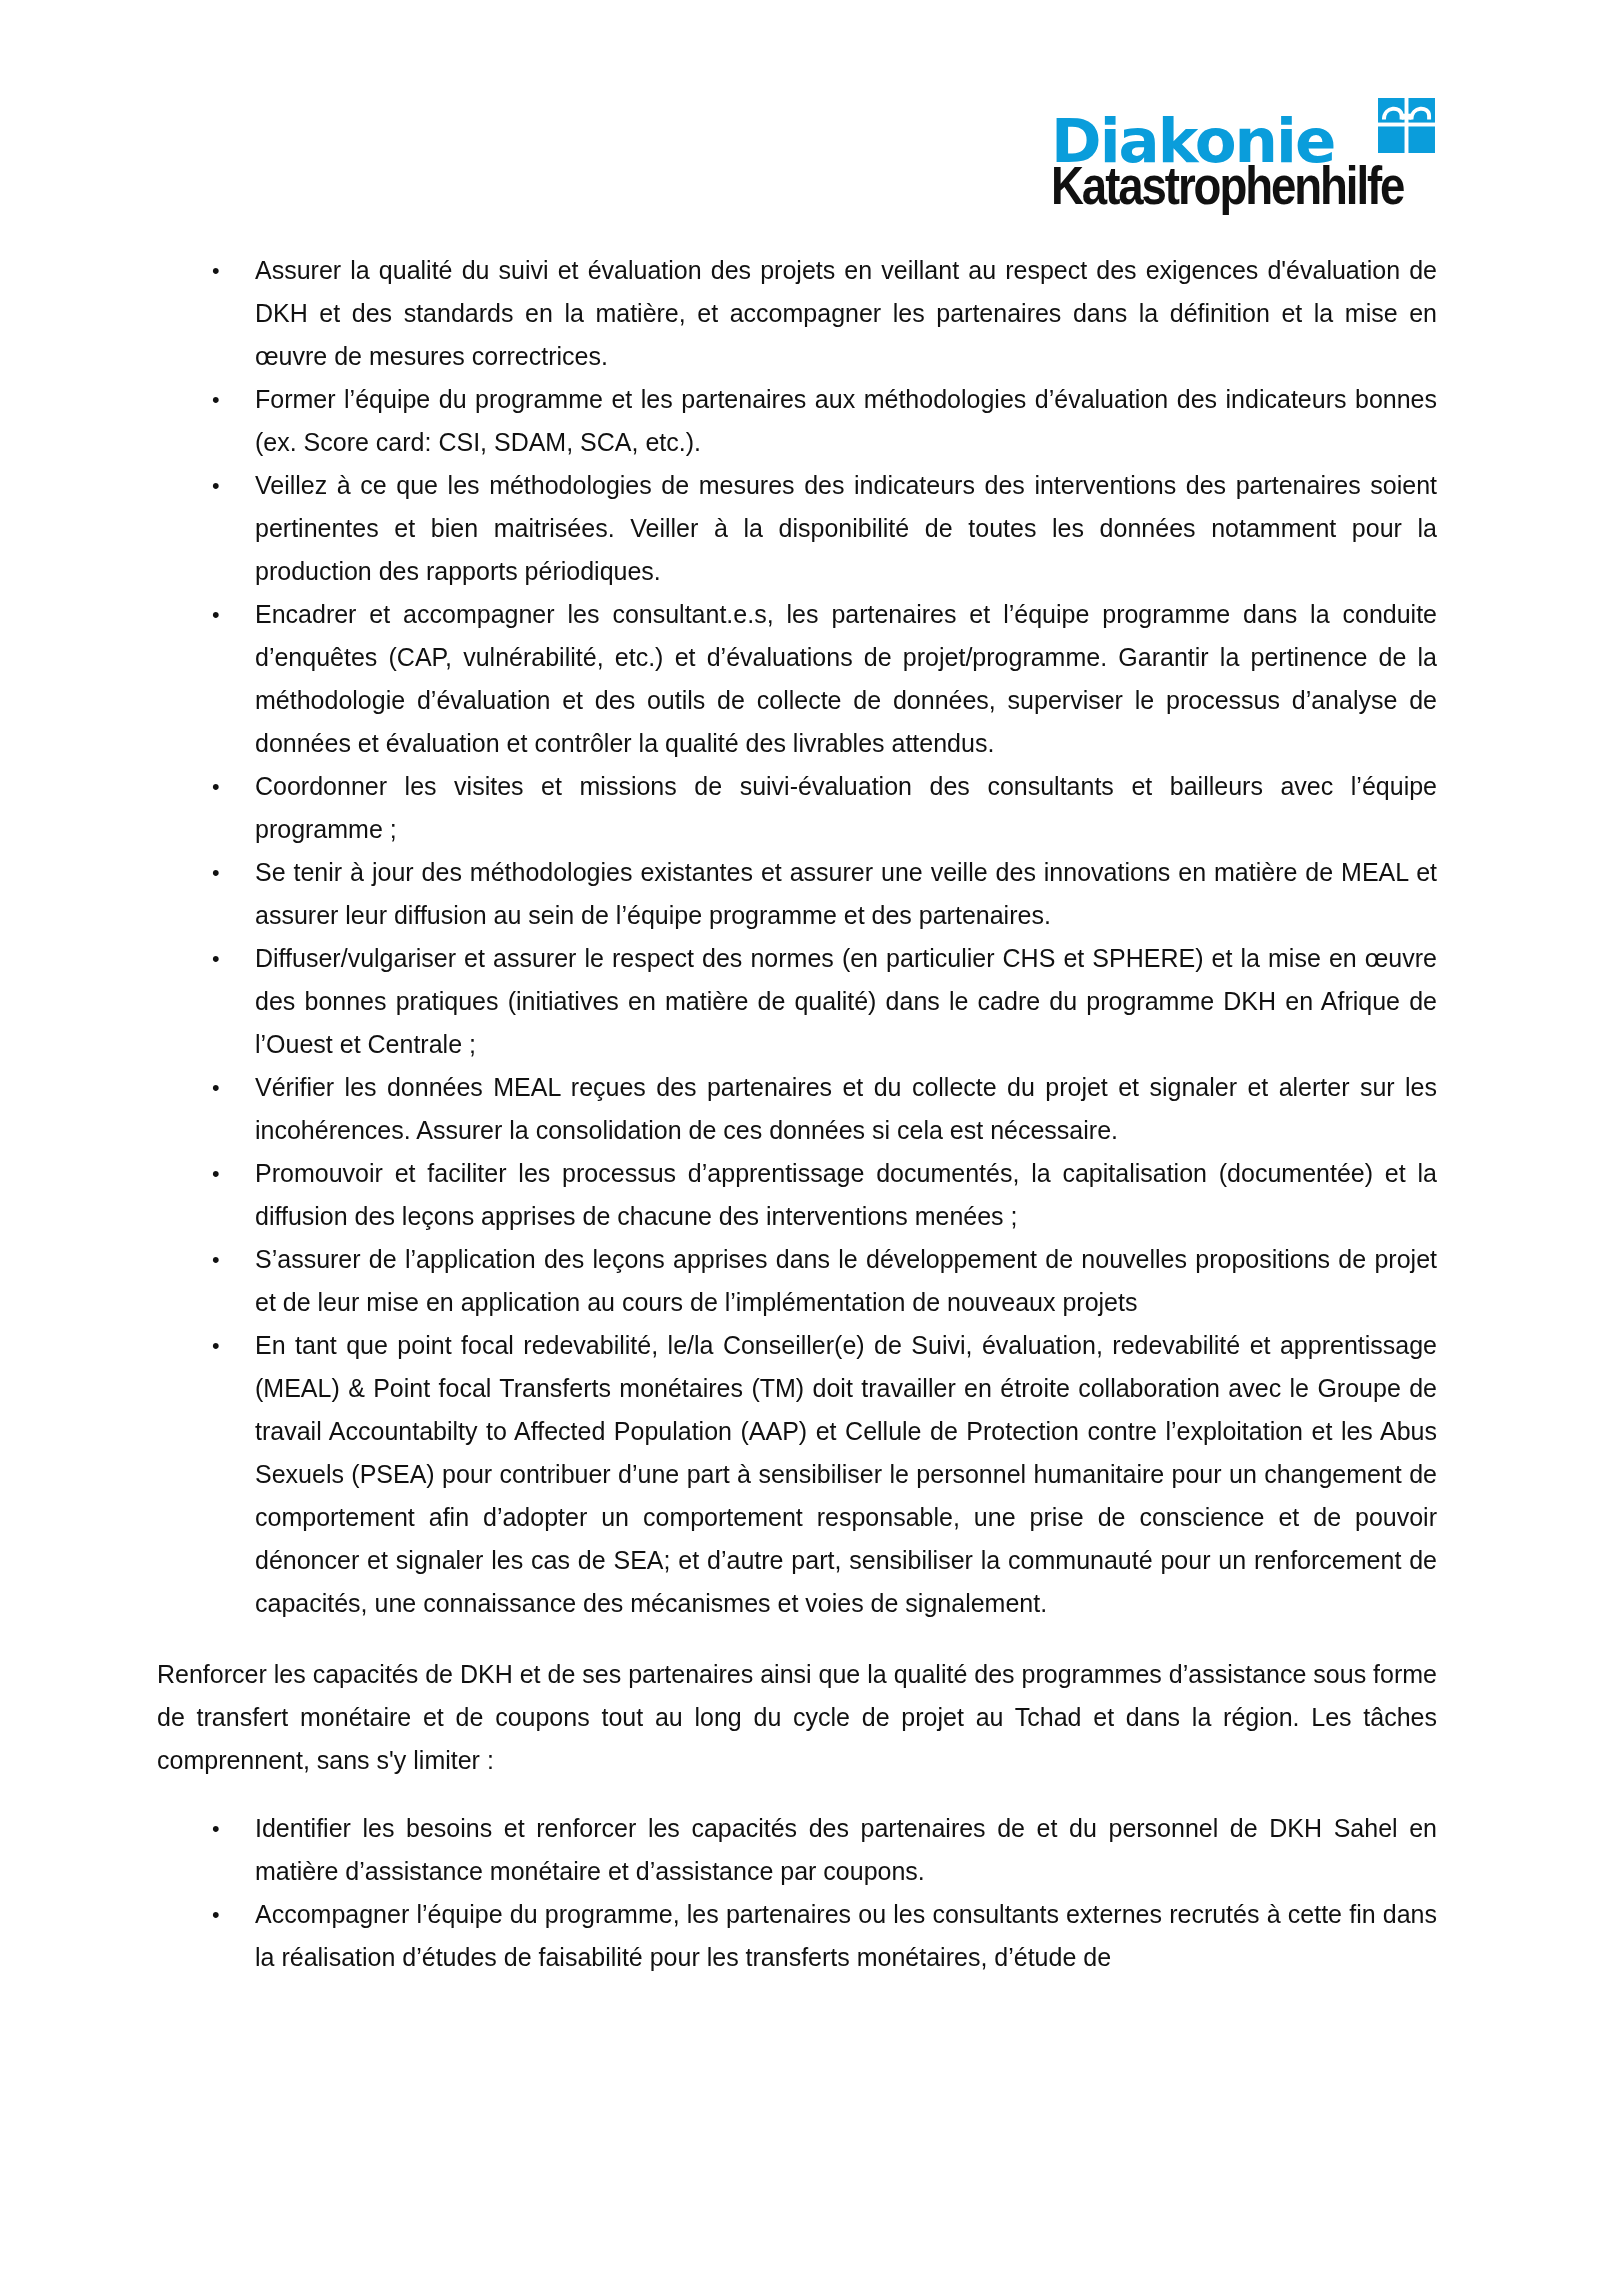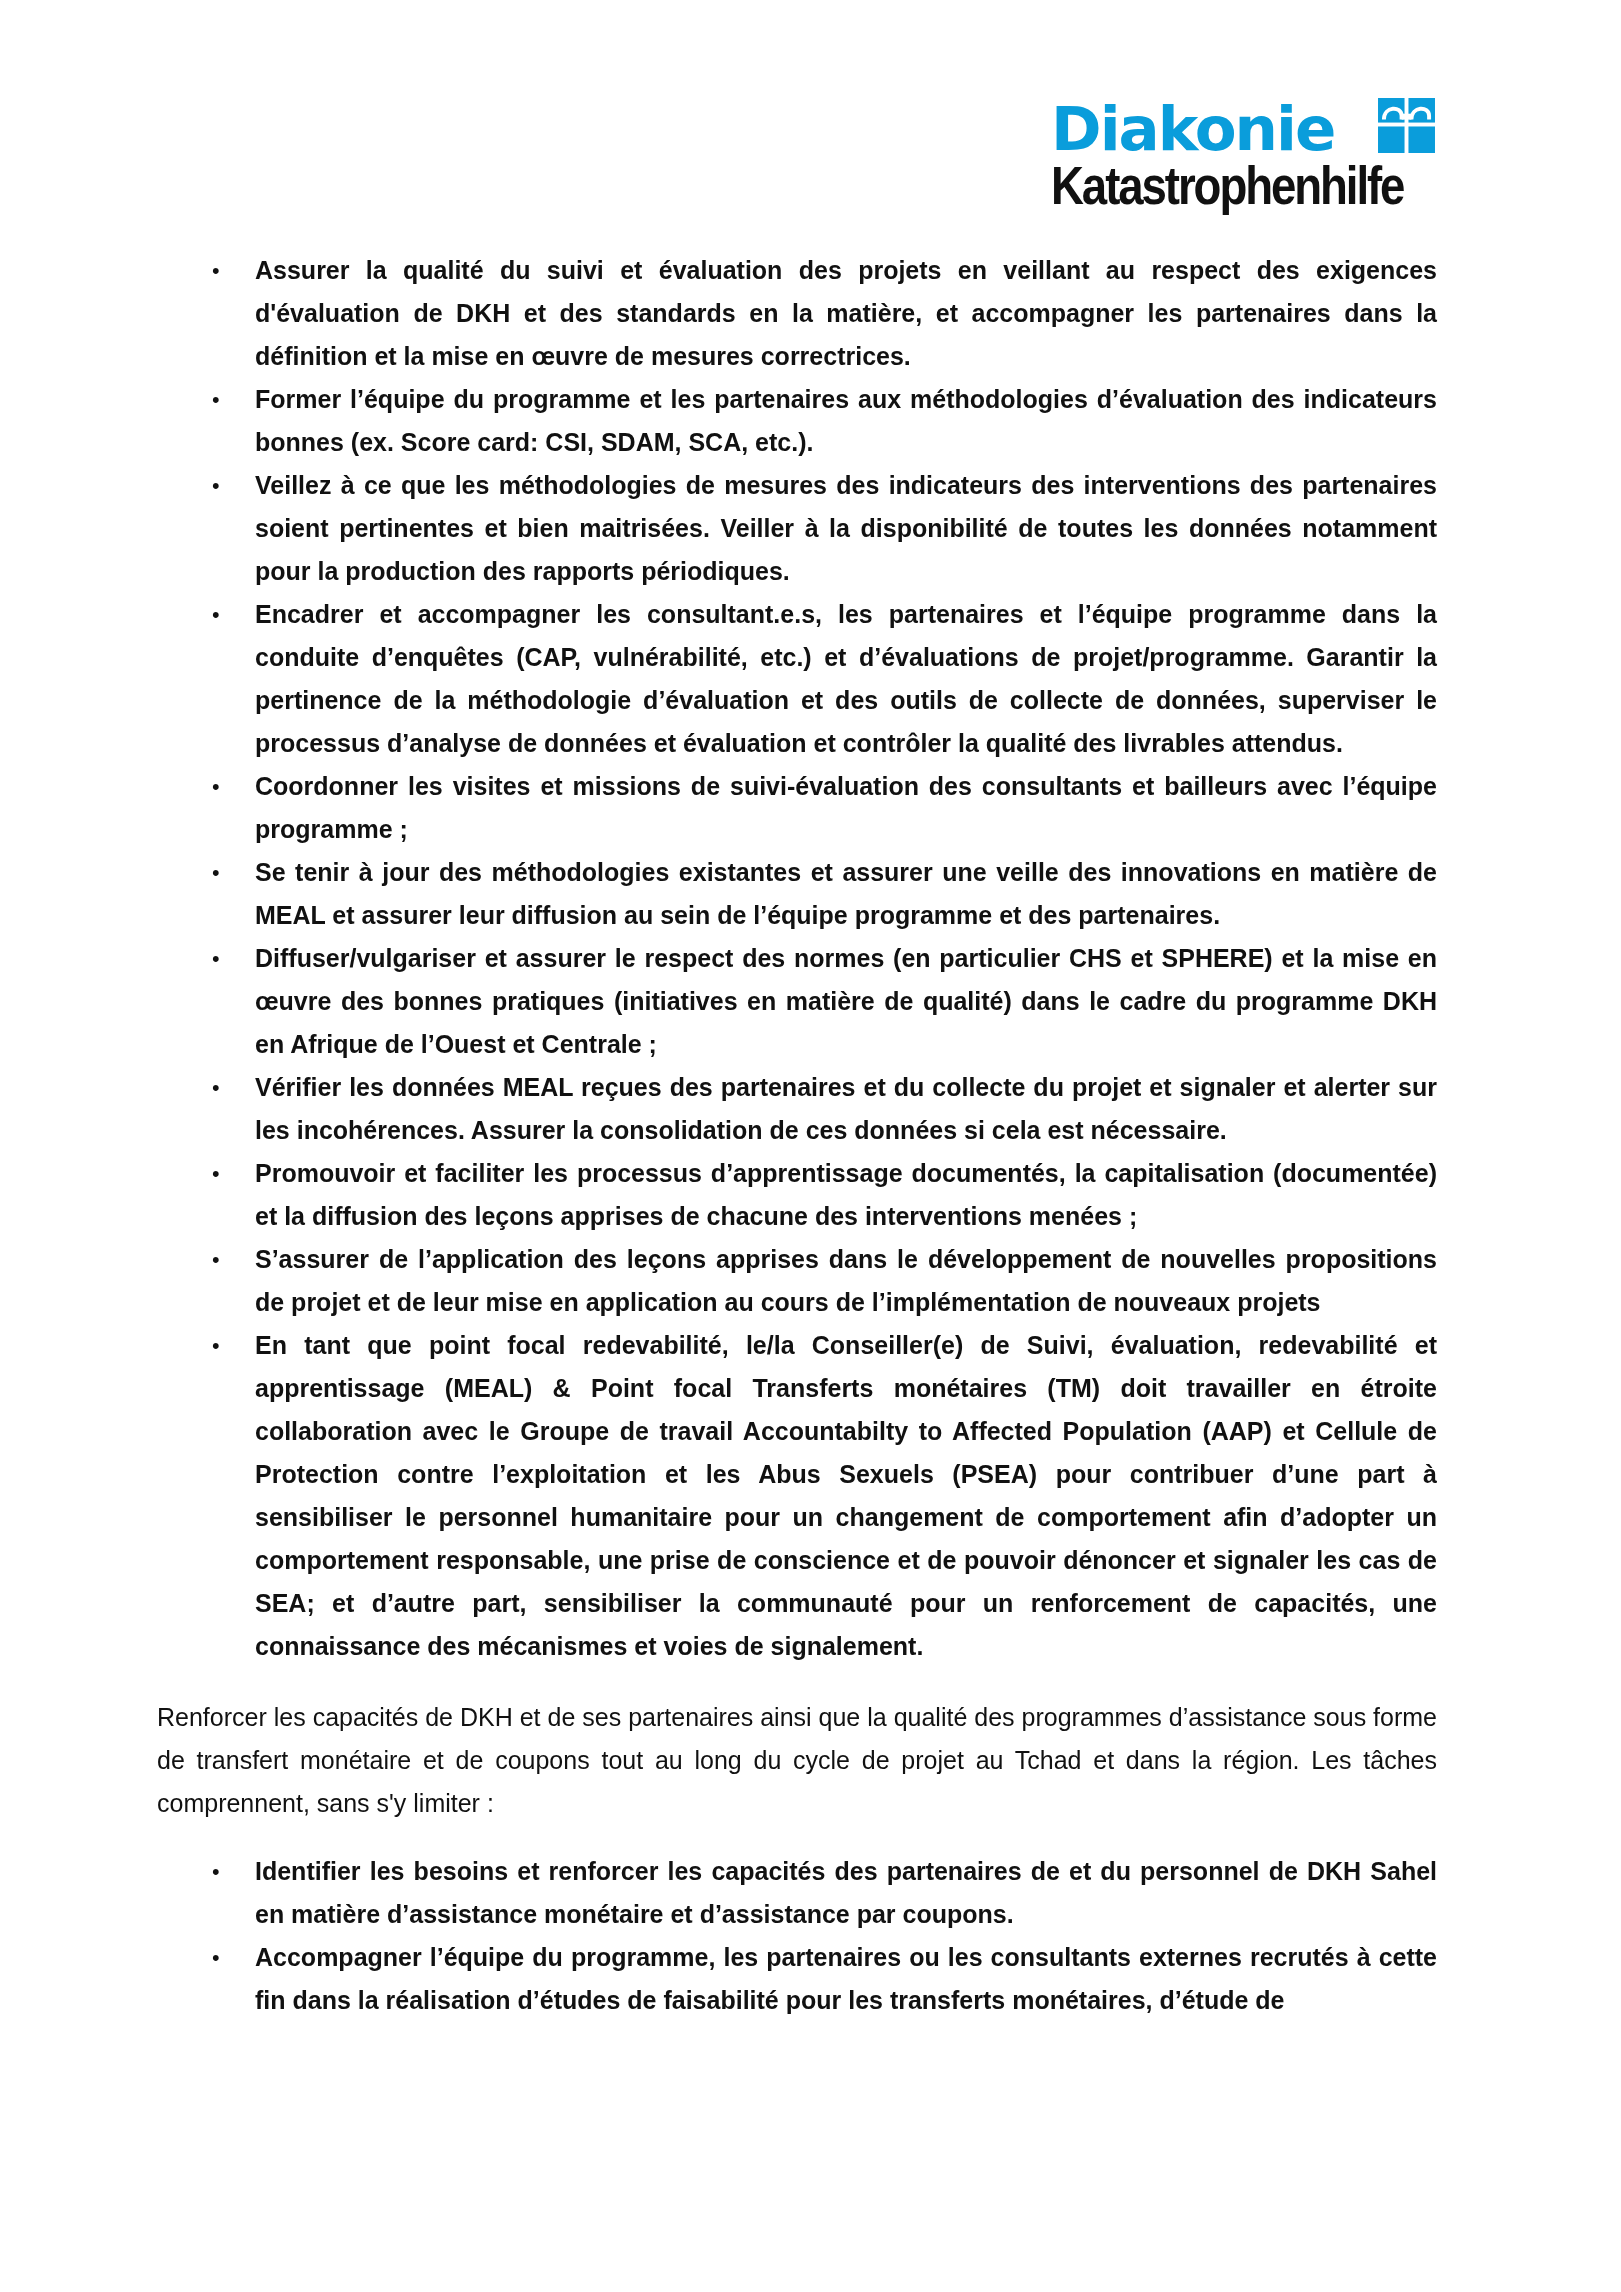--- a/index.html
+++ b/index.html
@@ -3,21 +3,21 @@
 <meta charset="utf-8">
 <style>
   html, body { margin: 0; padding: 0; background: #ffffff; }
   body {
     width: 1621px; height: 2293px; position: relative; overflow: hidden;
     font-family: "Liberation Sans", sans-serif; color: #111111;
   }
   .logo {
     position: absolute; left: 1051px; top: 94px; width: 396px; height: 125px;
   }
-  .logo-line1 { position: absolute; left: 0; top: 4px; height: 61px; display: flex; align-items: flex-start; }
+  .logo-line1 { position: absolute; left: 0; top: 16px; height: 61px; display: flex; align-items: flex-start; }
   .logo-diakonie {
     font-family: "DejaVu Sans", sans-serif; font-weight: bold; font-size: 61px;
     color: #0a9ddb; letter-spacing: -2px; line-height: 61px;
   }
   .logo-mark {
     position: absolute; left: 327px; top: 3.9px; width: 57px; height: 55px;
   }
   .logo-line2 {
     position: absolute; left: 0; top: 63px; width: 392px;
     font-family: "Liberation Sans", sans-serif; font-weight: bold; font-size: 53px;
@@ -26,21 +26,21 @@
   }
   .content {
     position: absolute; left: 157px; top: 249px; width: 1280px;
     font-size: 25px; line-height: 43px;
   }
   ul.bullets { list-style: none; margin: 0; padding: 0; }
   ul.bullets li { position: relative; padding-left: 98px; text-align: justify; text-align-last: left; }
   ul.bullets li .bullet {
     position: absolute; left: 55px; top: 0; font-size: 21.6px;
   }
-  .text { display: block; font-weight: bold; }
+  .text { display: block; }
   .heading {
     margin-top: 43px; padding-left: 47px; font-weight: bold; height: 43px;
   }
   .heading .paren { font-weight: normal; }
   .heading .num { display: inline-block; width: 50px; }
   .intro { margin-top: 28px; text-align: justify; text-align-last: left; }
   .list2 { margin-top: 43px; }
 </style>
 </head>
 <body>

